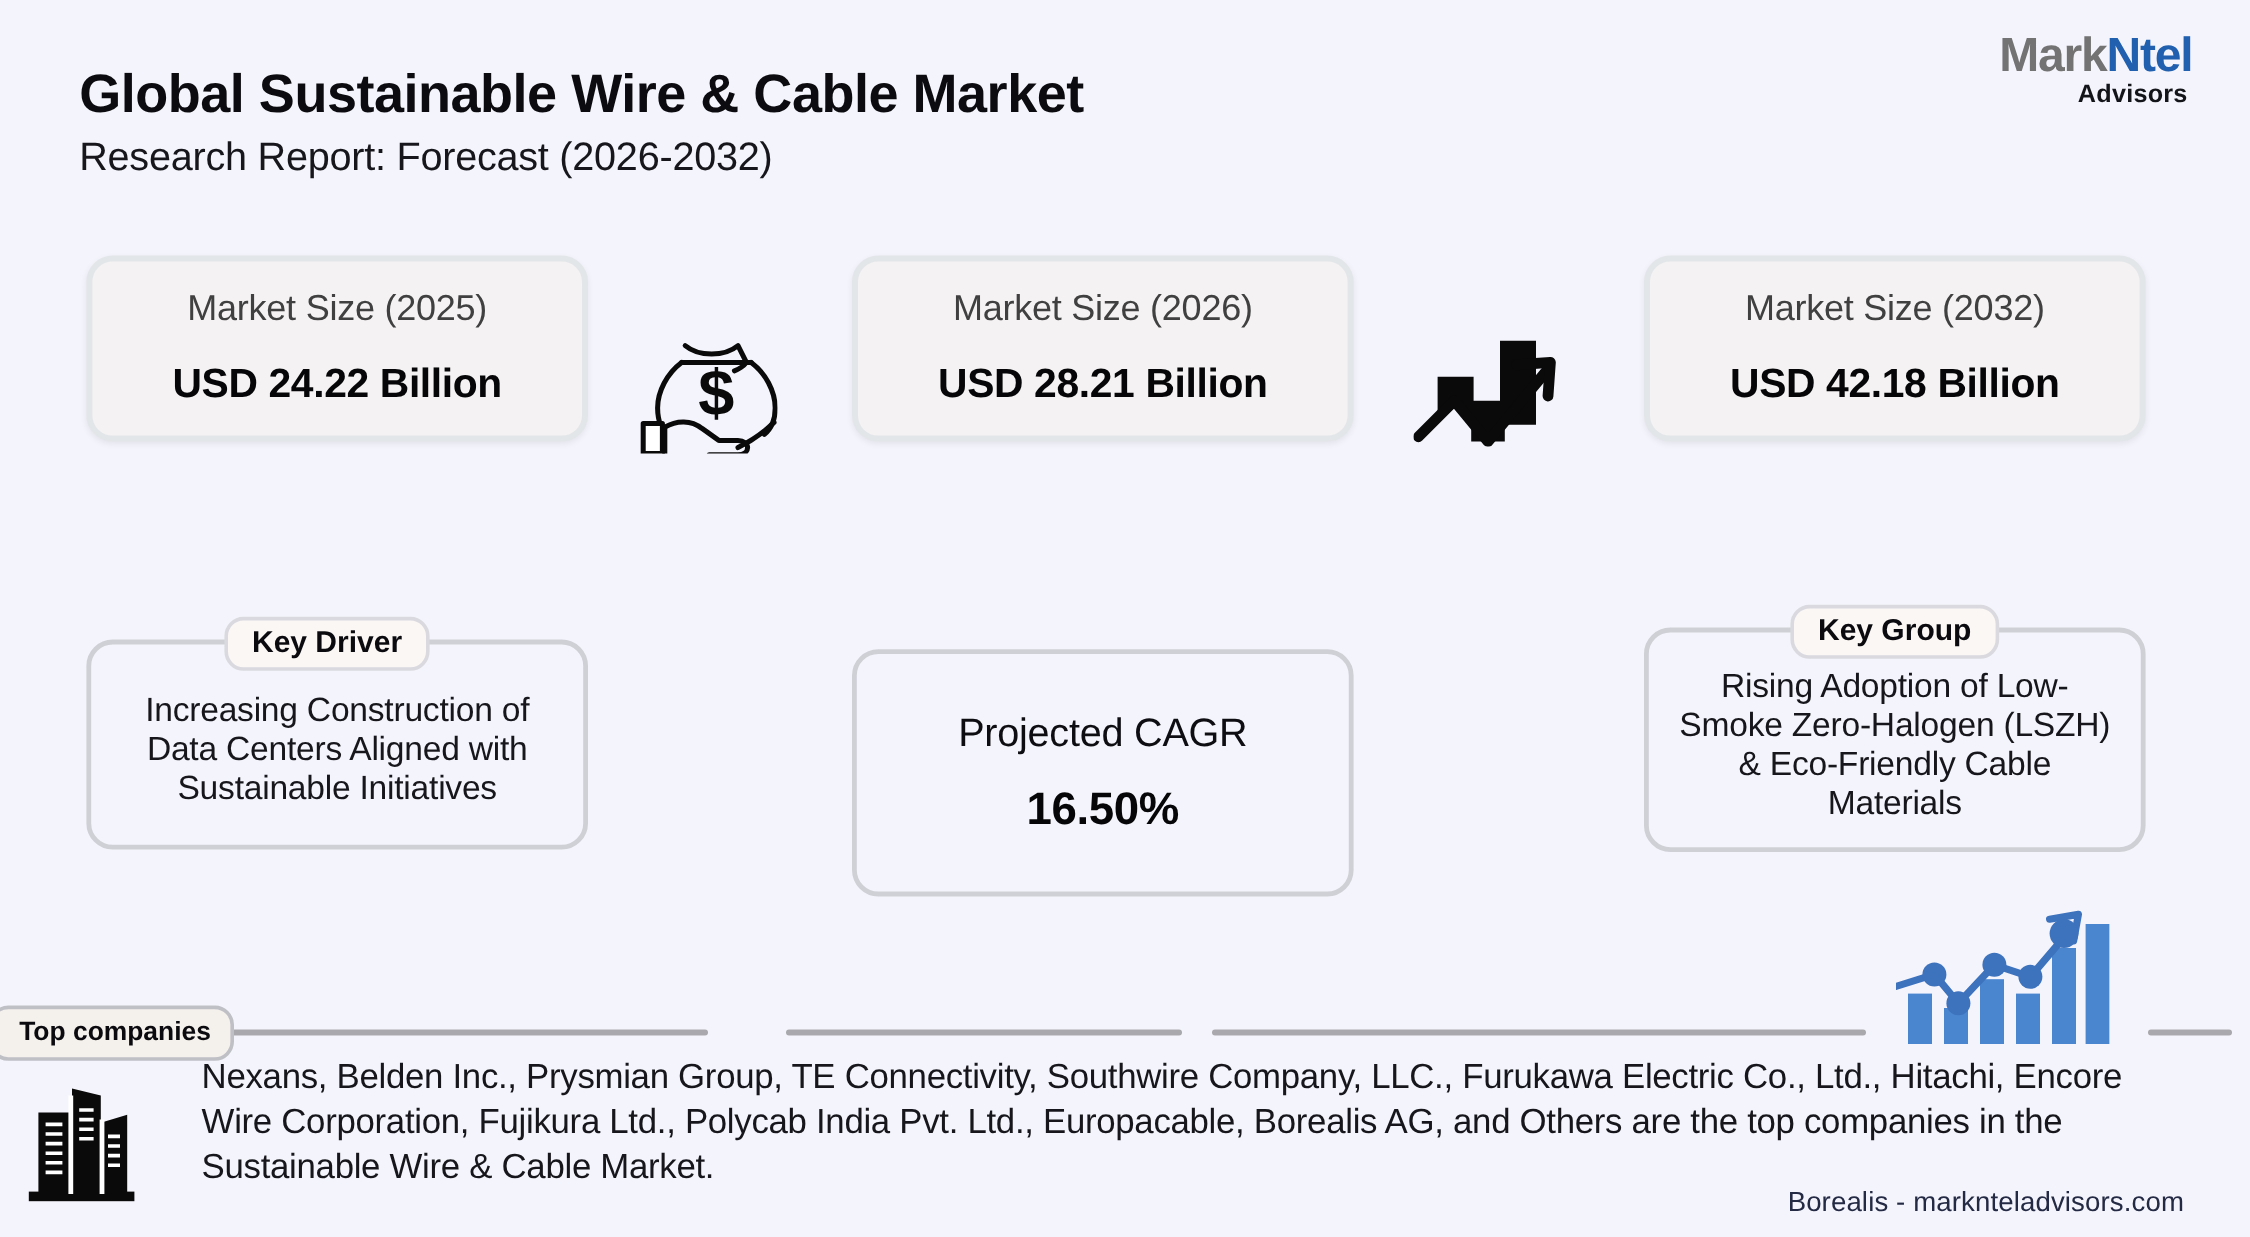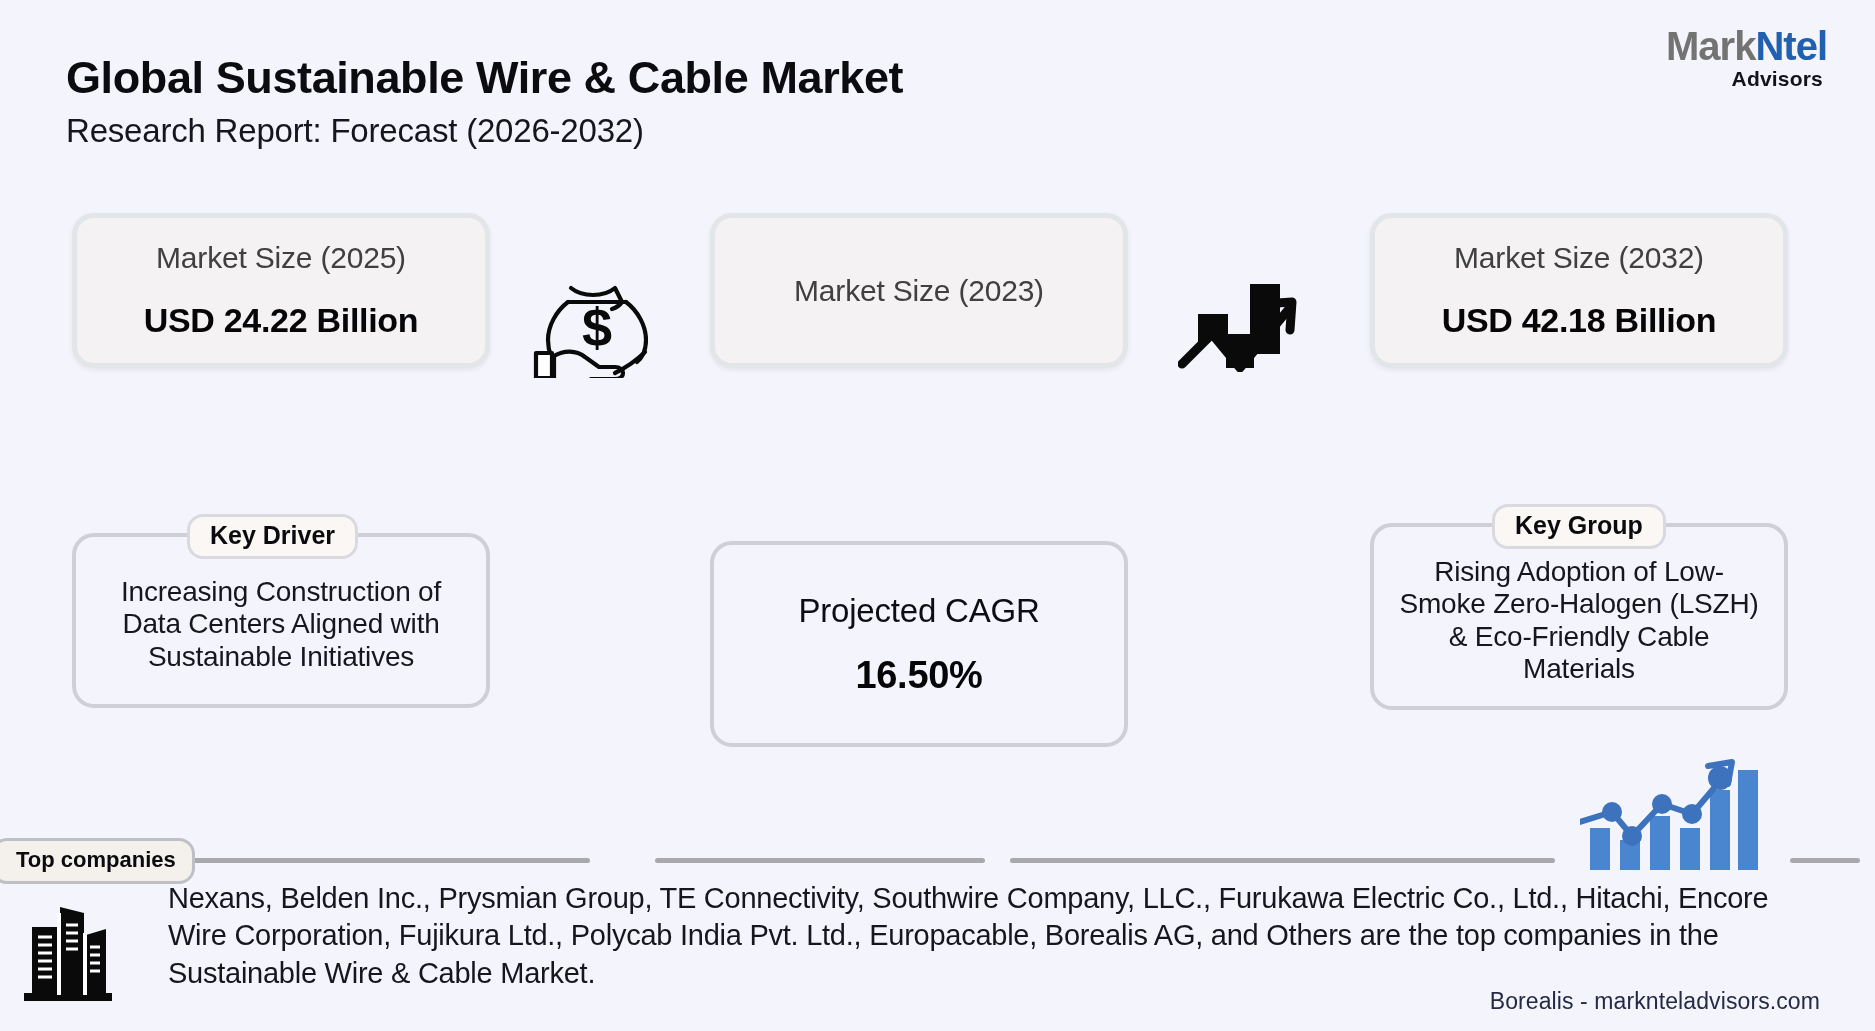--- a/index.html
+++ b/index.html
@@ -144,21 +144,22 @@
       <path d="M38 34 h58"></path>
       <text x="67" y="78" font-family="'Liberation Sans',sans-serif" font-size="54" font-weight="bold" fill="#0a0a0a" stroke="none" text-anchor="middle">$</text>
       <path d="M6 85 h16 v25 h-16 z" fill="#fff"></path>
       <path d="M24 88 c10 -6 22 -6 31 1 l14 10 h16 c5 0 8 3 8 6 c0 4 -4 6 -8 6 h-24"></path>
       <path d="M85 105 c12 -6 22 -13 30 -21"></path>
       <path d="M24 88 v22"></path>
     </svg>
   </div>
 
   <div class="stat-card c2">
-    <div class="stat-label">Market Size (2023)</div>
+    <div class="stat-label">Market Size (2026)</div>
+    <div class="stat-value">USD 28.21 Billion</div>
   </div>
 
   <div class="icon-growth">
     <svg width="128" height="100" viewBox="0 0 128 100" fill="none">
       <path d="M20 42 h30 v38 l-15 -13 l-15 13 z" fill="#0a0a0a"></path>
       <path d="M48 62 h28 v34 h-28 z" fill="#0a0a0a"></path>
       <path d="M72 12 h30 v70 h-30 z" fill="#0a0a0a"></path>
       <path d="M4 92 L34 62 L62 96 L110 38" stroke="#0a0a0a" stroke-width="9" stroke-linecap="round" stroke-linejoin="round" fill="none"></path>
       <path d="M86 32 L114 30 L112 58" stroke="#0a0a0a" stroke-width="9" stroke-linecap="round" stroke-linejoin="round" fill="none"></path>
     </svg>

